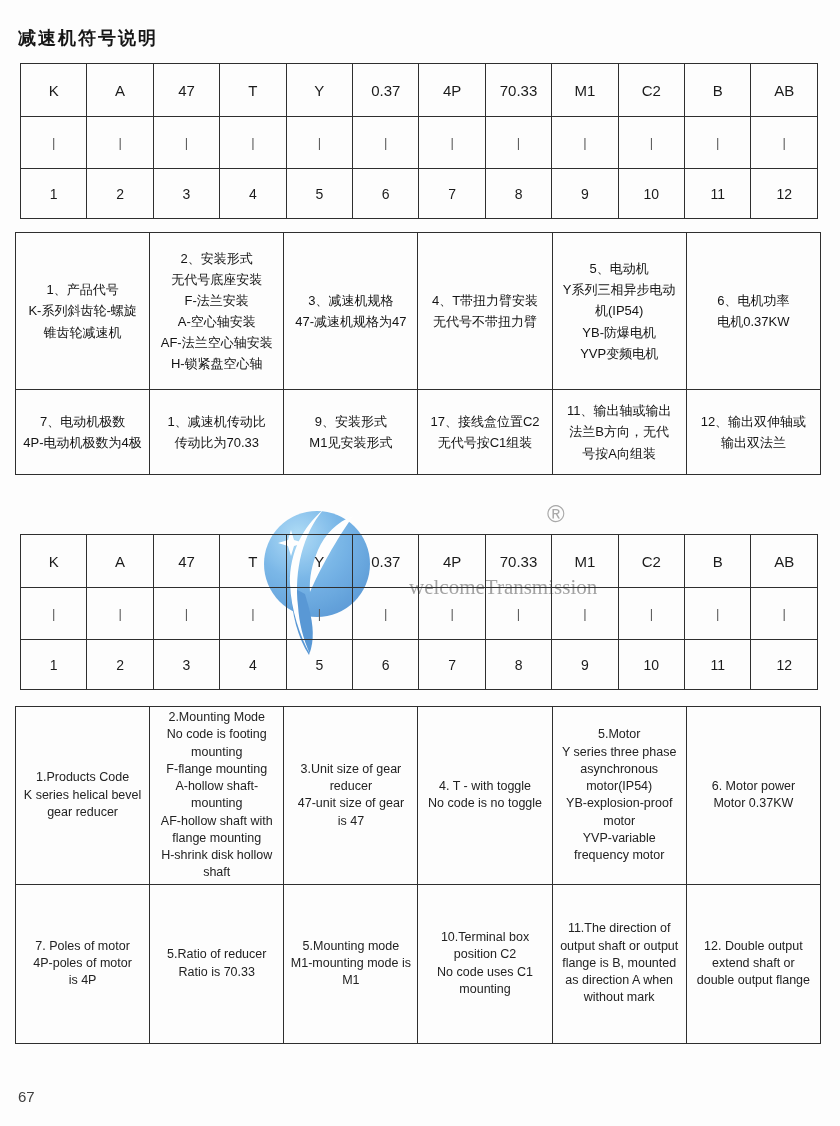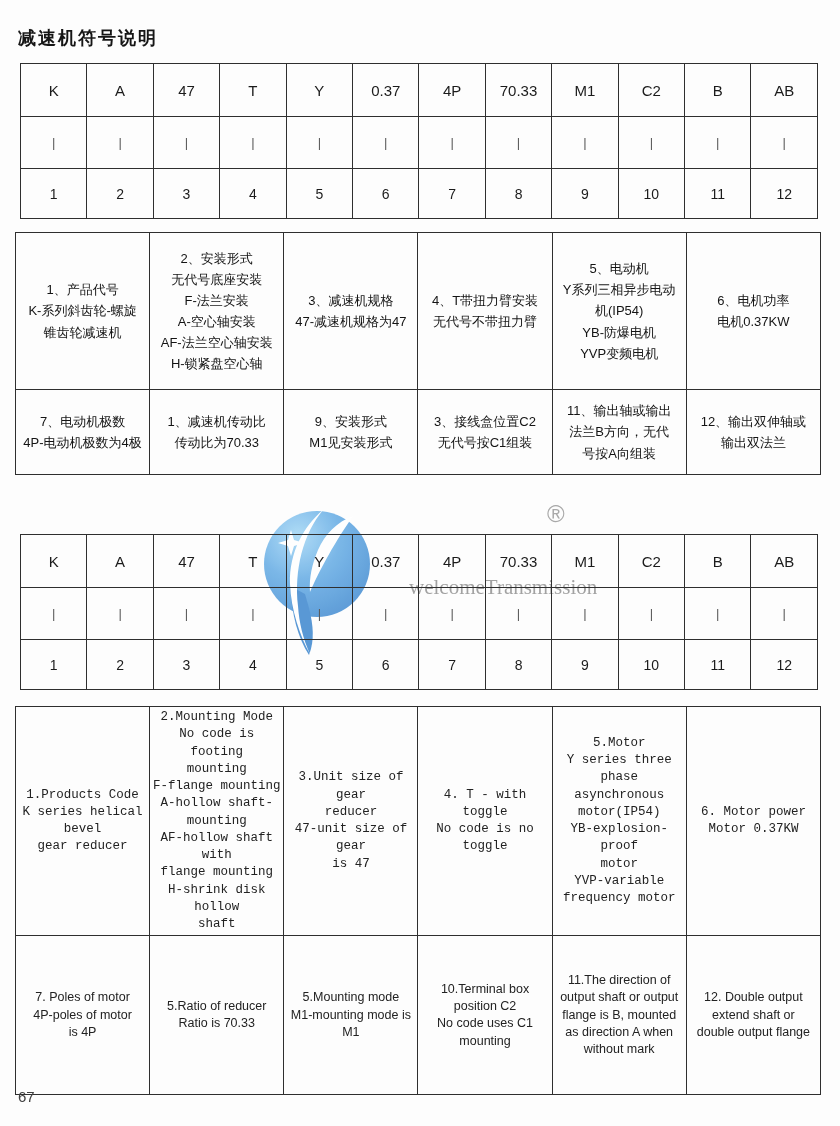--- a/index.html
+++ b/index.html
@@ -42,21 +42,21 @@
   .codes-table .row-pos td{height:47px;font-size:14px;}
 
   .desc-table{position:absolute;left:15px;width:806px;}
   .desc-table.cn{top:232px;}
   .desc-table.en{top:706px;}
   .desc-table td{white-space:pre-line;padding:2px 2px;}
   .desc-table.cn td{font-size:13px;line-height:1.62;color:#141414;}
   .desc-table.cn .row-1 td{height:152px;}
   .desc-table.cn .row-2 td{height:80px;}
   .desc-table.en td{font-size:12.5px;line-height:1.38;color:#222;}
-  .desc-table.en .row-1 td{height:166px;font-family:Liberation Mono, monospace;}
+  .desc-table.en .row-1 td{height:166px;}
   .desc-table.en .row-2 td{height:154px;}
 
   
   .watermark{
     position:absolute;left:255px;top:496px;width:330px;height:165px;
     z-index:0;opacity:0.92;pointer-events:none;
   }
   .wm-sphere{position:absolute;left:8px;top:8px;}
   .wm-cn{
     position:absolute;left:112px;top:14px;
@@ -177,21 +177,21 @@
       <td>6、电机功率
 电机0.37KW</td>
     </tr>
     <tr class="row-2">
       <td>7、电动机极数
 4P-电动机极数为4极</td>
       <td>1、减速机传动比
 传动比为70.33</td>
       <td>9、安装形式
 M1见安装形式</td>
-      <td>3、接线盒位置C2
+      <td>17、接线盒位置C2
 无代号按C1组装</td>
       <td>11、输出轴或输出
 法兰B方向，无代
 号按A向组装</td>
       <td>12、输出双伸轴或
 输出双法兰</td>
     </tr>
   </tbody>
     </table>
 

